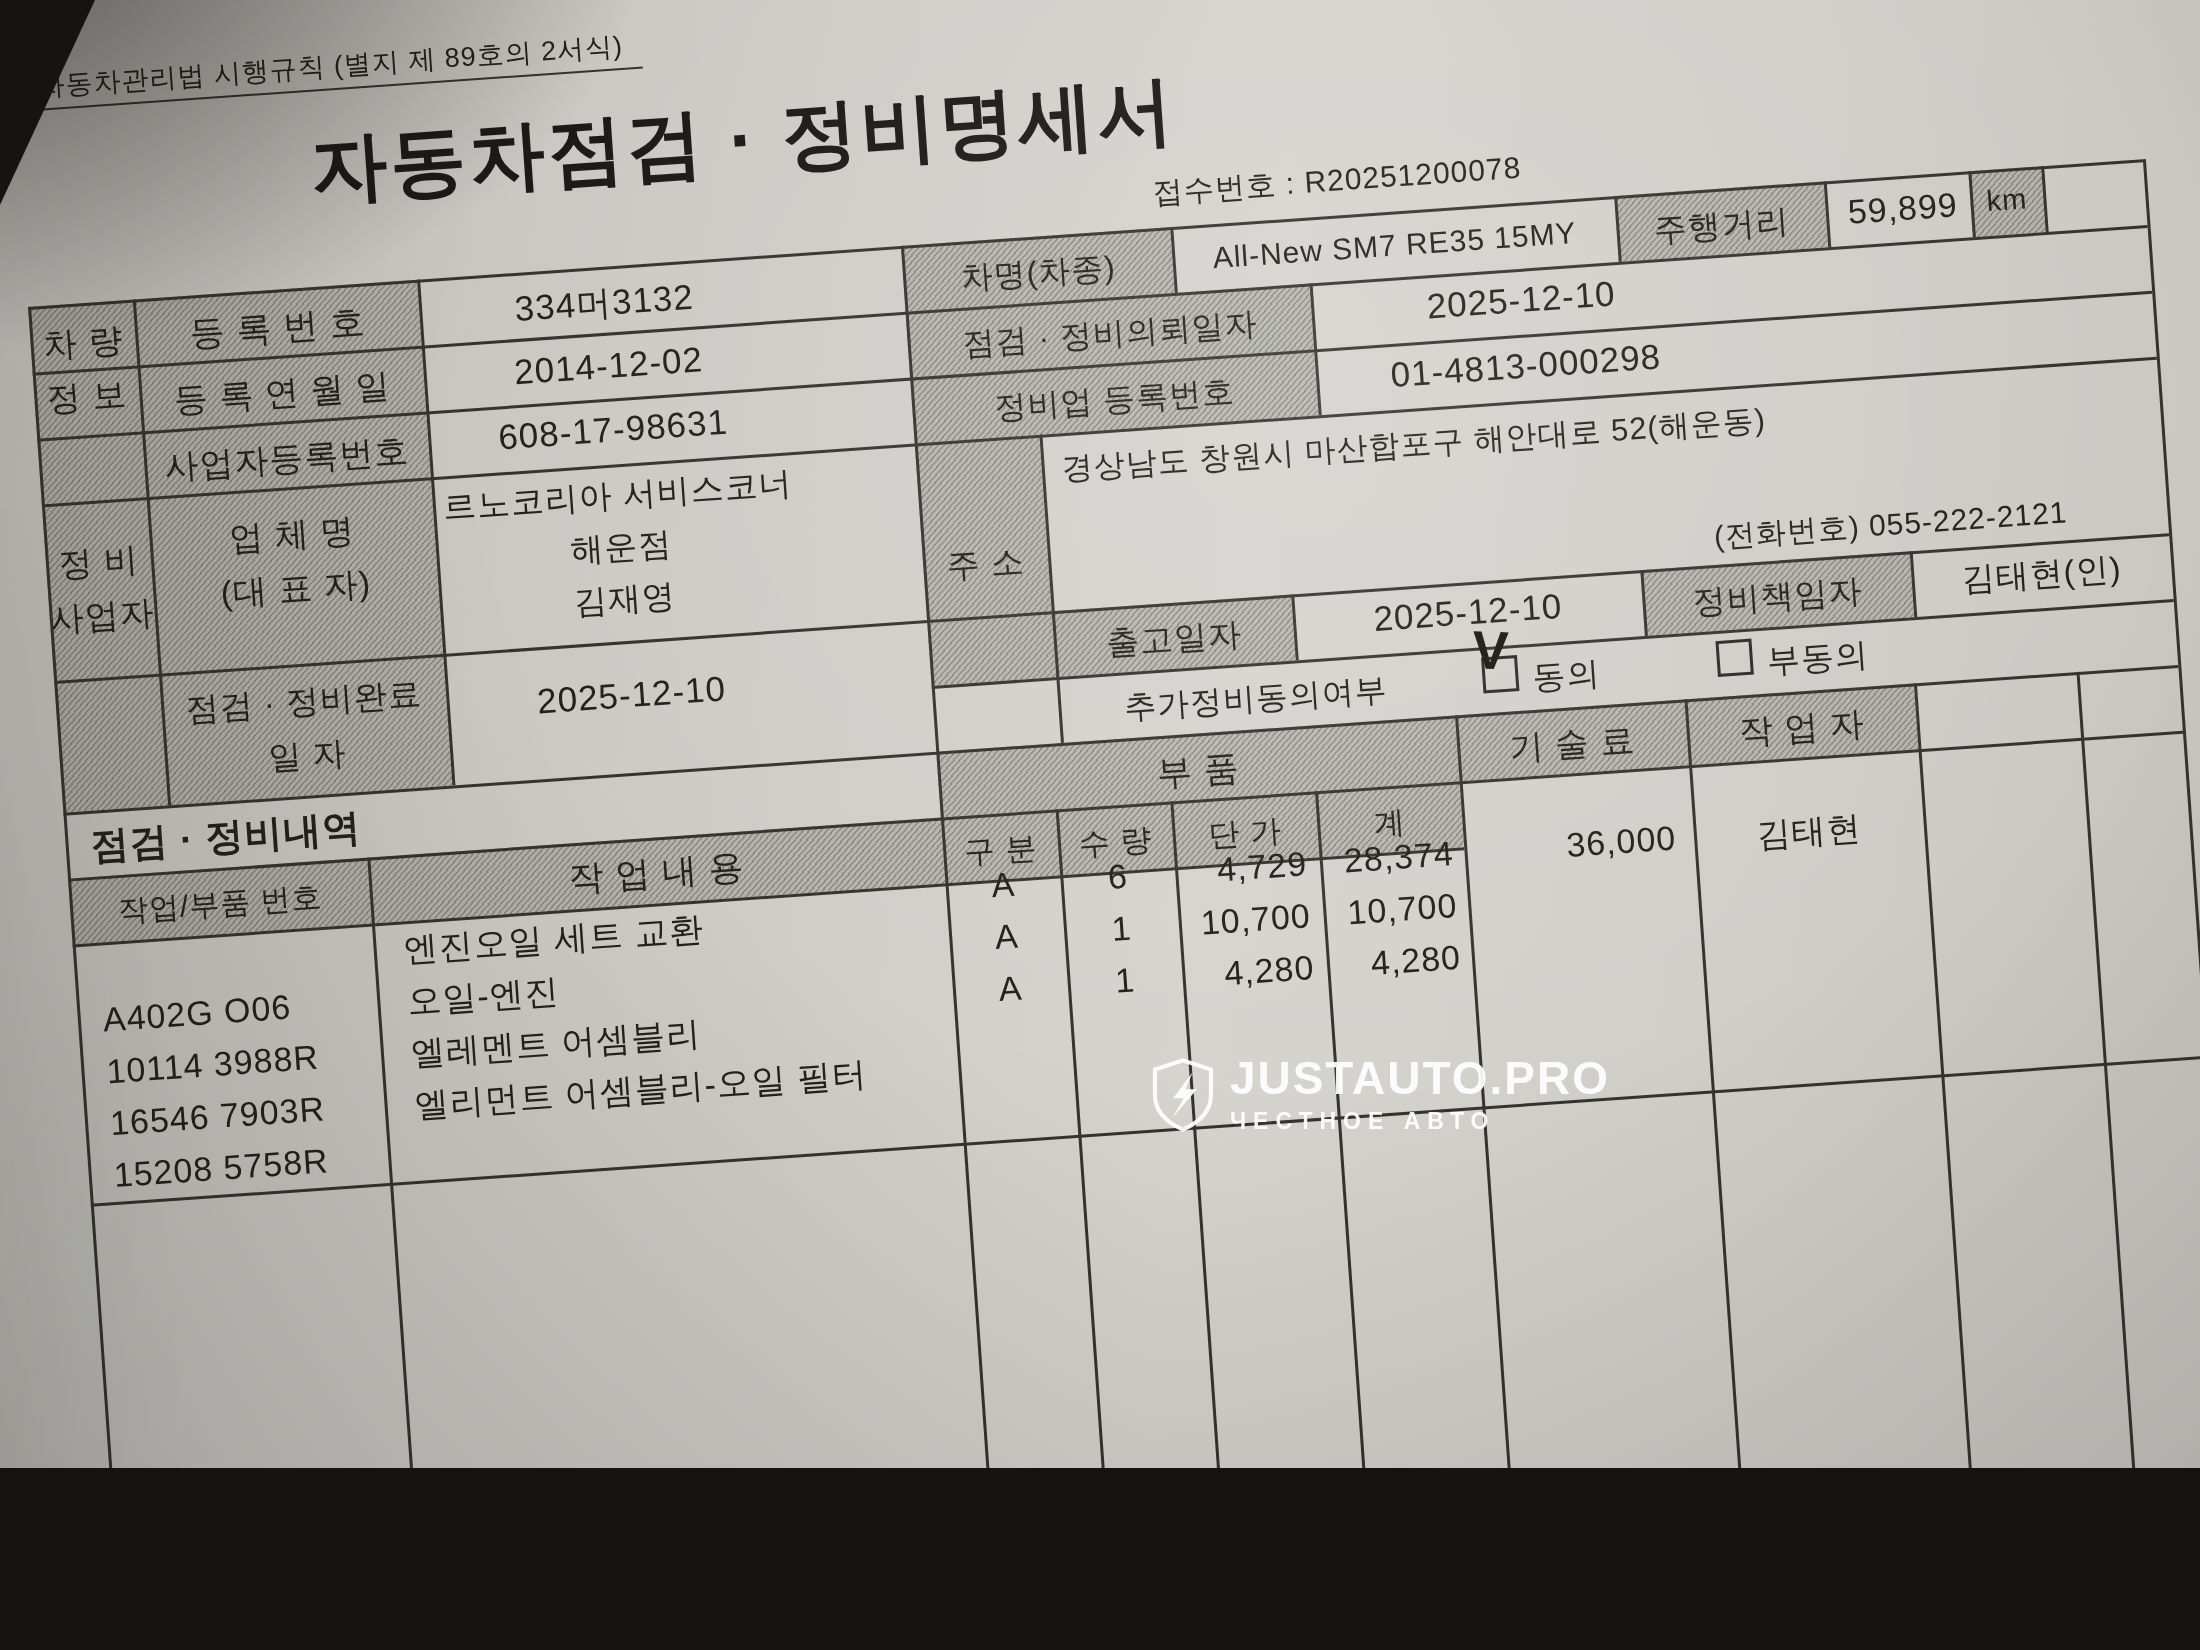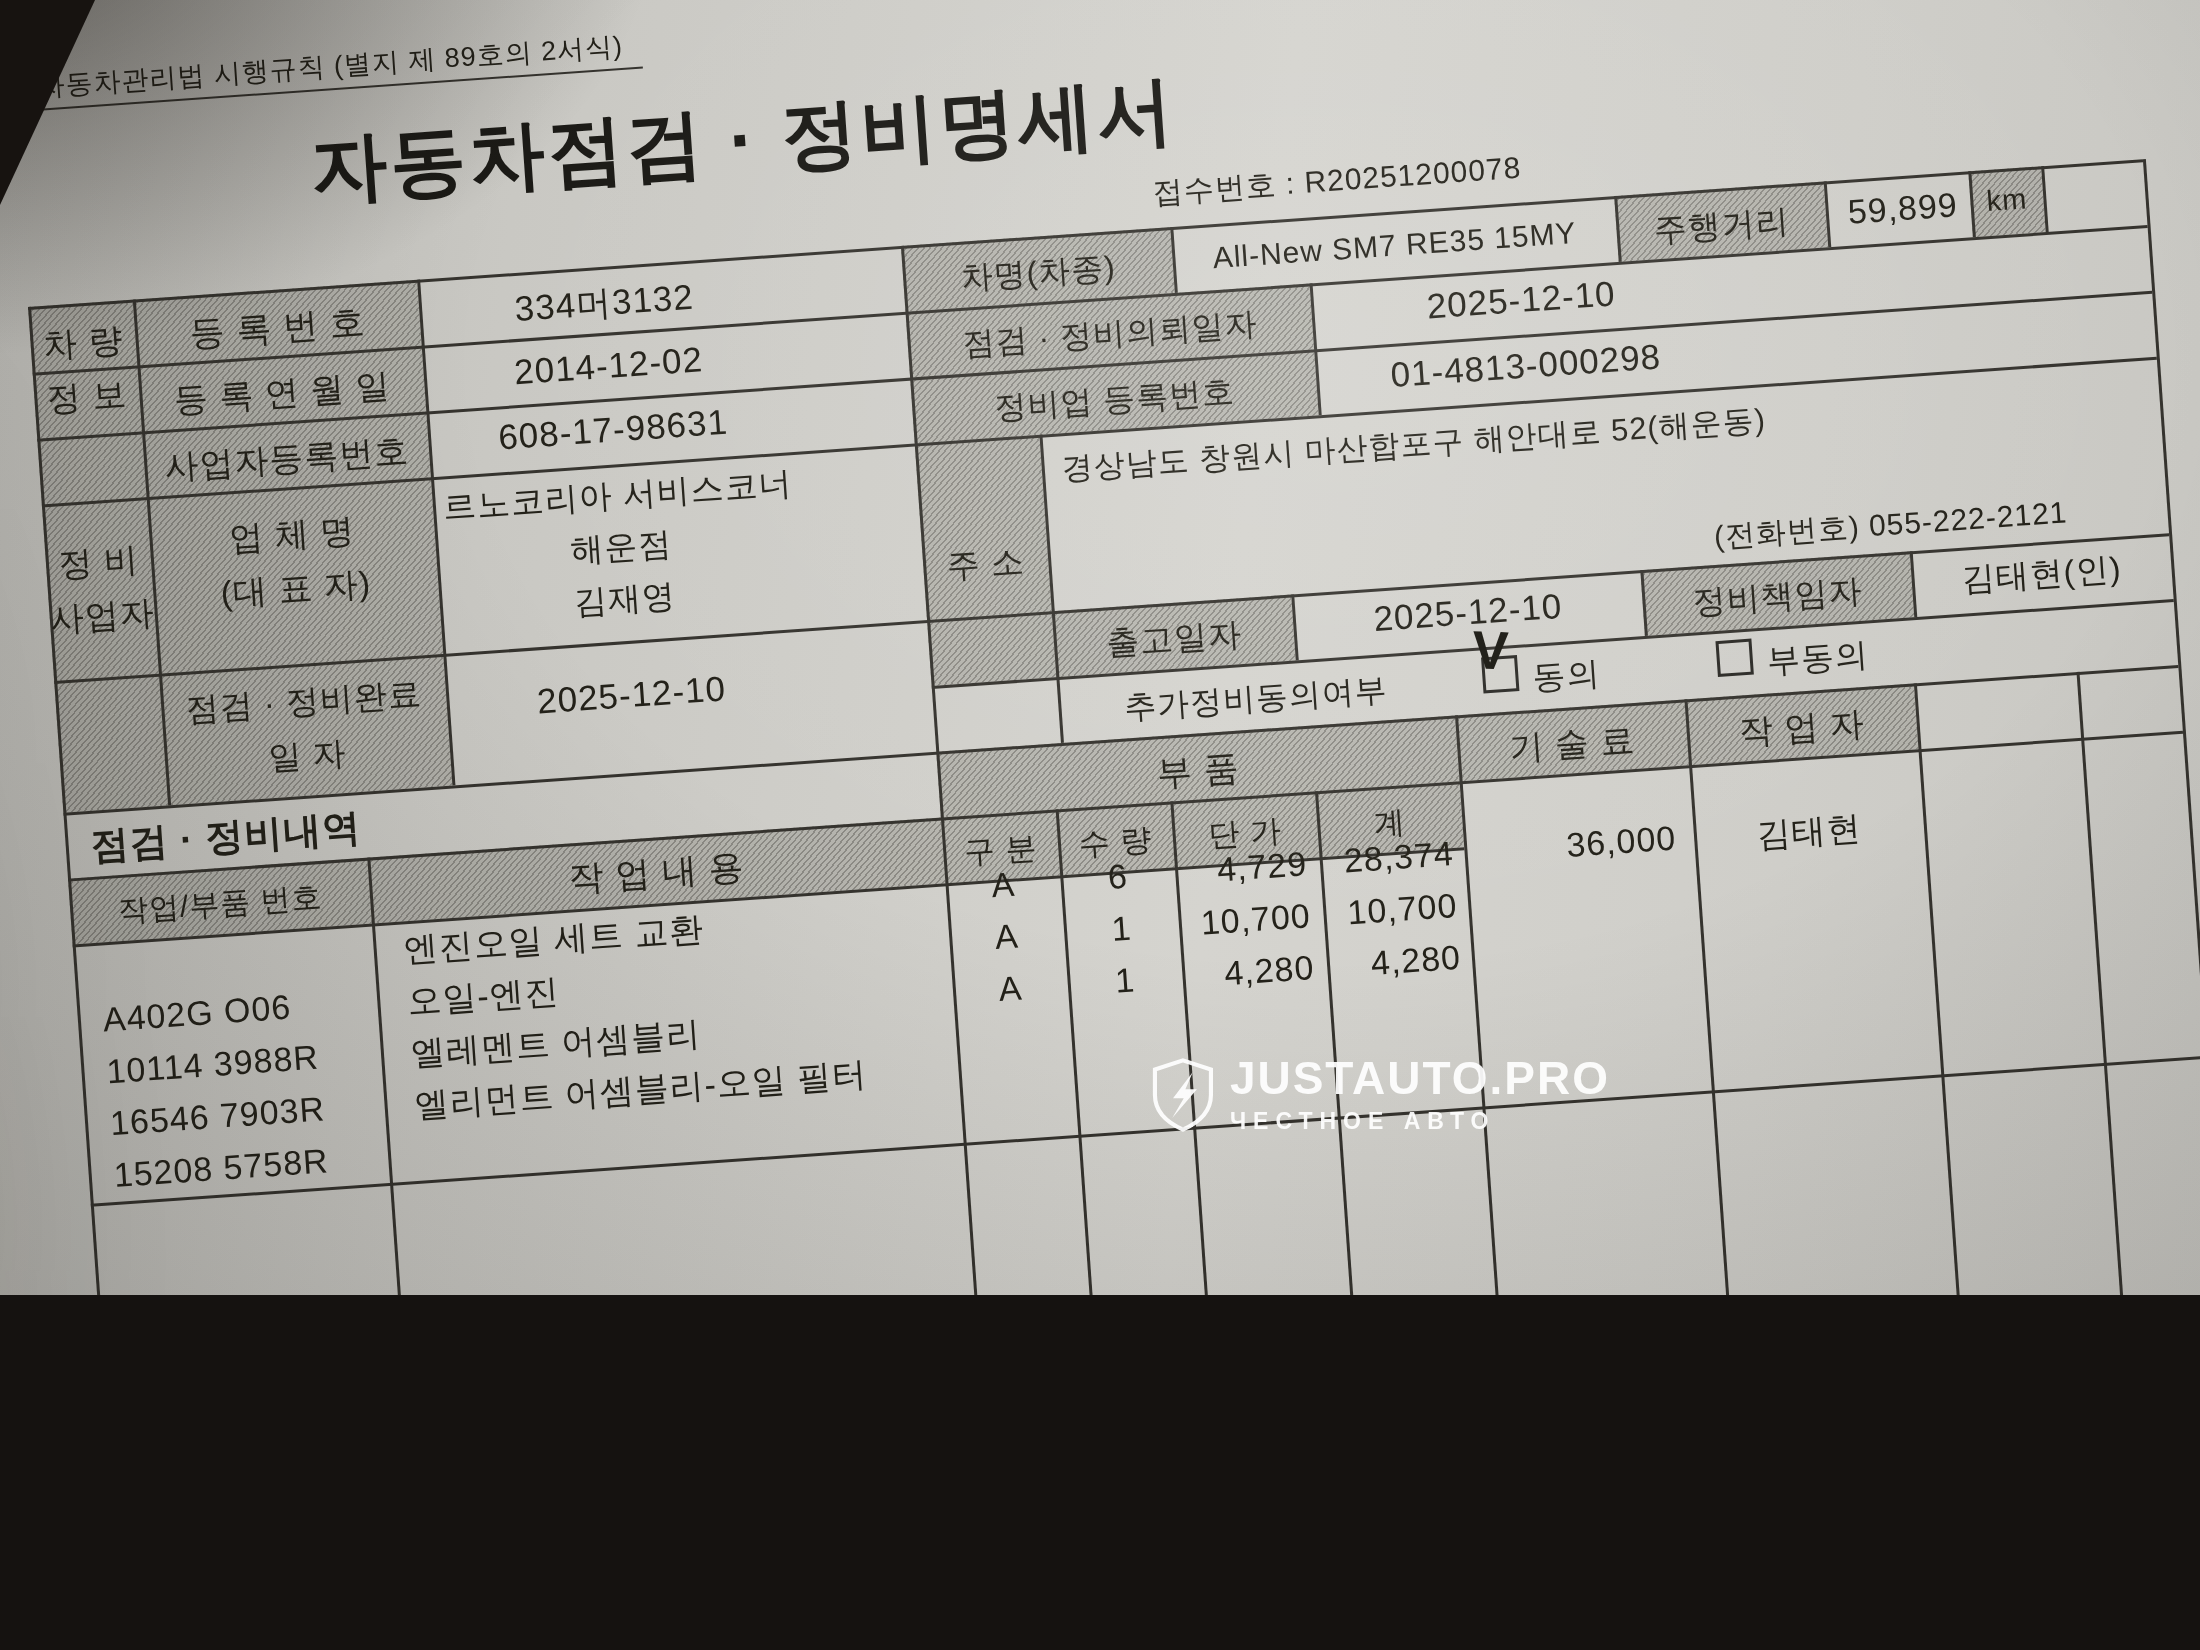--- a/index.html
+++ b/index.html
@@ -1,16 +1,16 @@
 <!DOCTYPE html>
 <html><head>
 <meta charset="utf-8">
 <style>
   html,body{margin:0;padding:0;background:#151210;}
-  #frame{position:relative;width:2200px;height:1295px;overflow:hidden;background:#151210;
+  #frame{position:relative;width:2200px;height:1468px;overflow:hidden;background:#151210;
          font-family:"Liberation Sans","DejaVu Sans",sans-serif;}
   
   #paper{position:absolute;left:-160px;top:-160px;width:2500px;height:2100px;
          transform:rotate(-4deg);transform-origin:0 0;
          background:linear-gradient(100deg,#b7b6b1 0%,#c9c8c3 25%,#d5d4cf 52%,#cfcec9 72%,#c2c1bc 100%);
          box-shadow:inset 0 0 220px rgba(30,26,20,.25);z-index:1;}
   #sheet{position:absolute;left:125px;top:224px;width:2300px;height:1800px;}
   .hl{position:absolute;height:3px;background:#35332e;}
   .vl{position:absolute;width:3px;background:#35332e;}
   .sh{position:absolute;background-color:rgba(112,110,102,.28);

